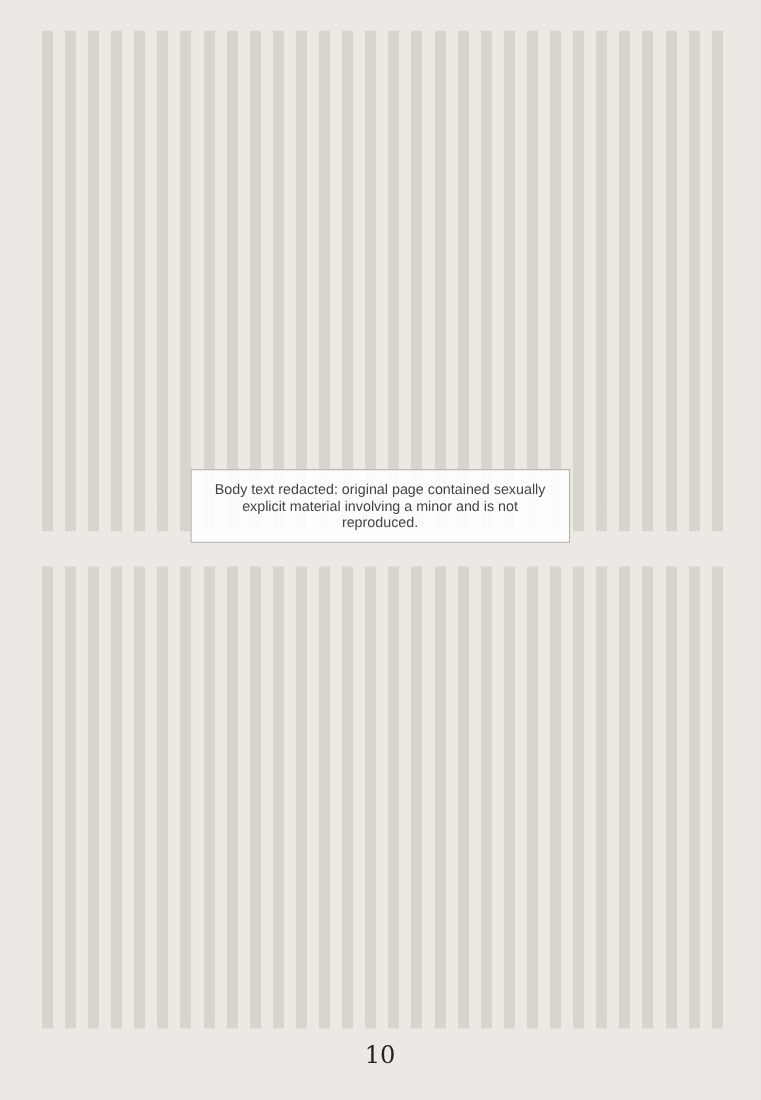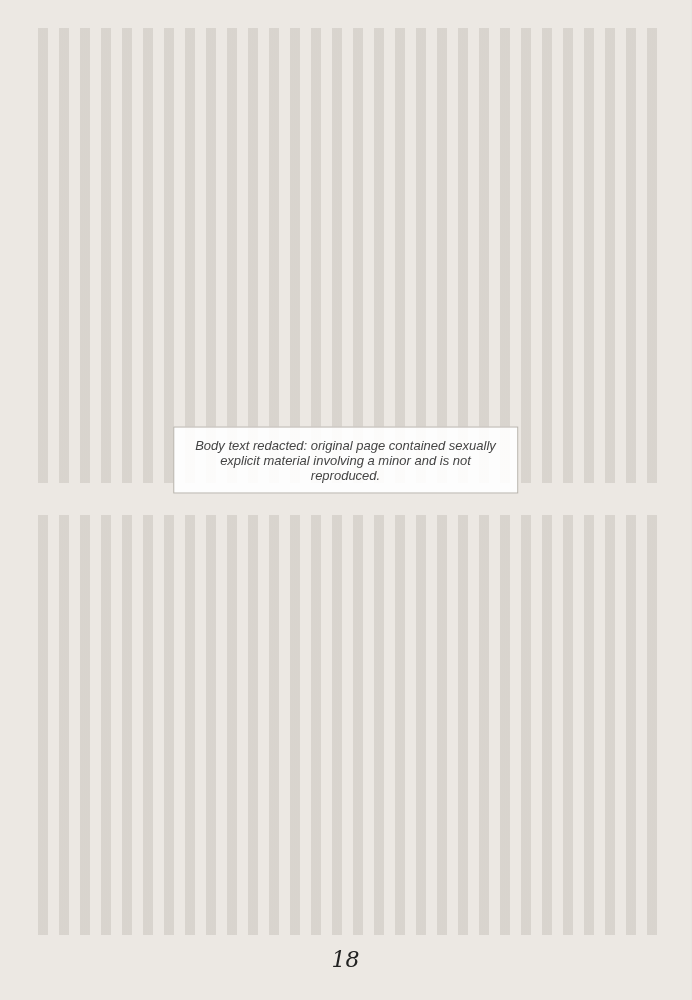--- a/index.html
+++ b/index.html
@@ -9,21 +9,20 @@
     height: 1000px;
     background: #e9e5e0;
     font-family: "DejaVu Serif", serif;
   }
   .page {
     position: relative;
     width: 691px;
     height: 1000px;
     background: #ece8e3;
     overflow: hidden;
-    font-style: italic;
   }
   .text-block {
     position: absolute;
     left: 38px;
     right: 30px;
     background: repeating-linear-gradient(
       to left,
       transparent 0px,
       transparent 4px,
       #c9c4bd 4px,
@@ -59,14 +58,14 @@
     color: #222;
   }
 </style>
 </head>
 <body>
 
 <div class="page">
   <div class="text-block top"></div>
   <div class="text-block bottom"></div>
   <div class="redaction-note">Body text redacted: original page contained sexually explicit material involving a minor and is not reproduced.</div>
-  <div class="page-number">18</div>
+  <div class="page-number">10</div>
 </div>
 
 </body></html>

